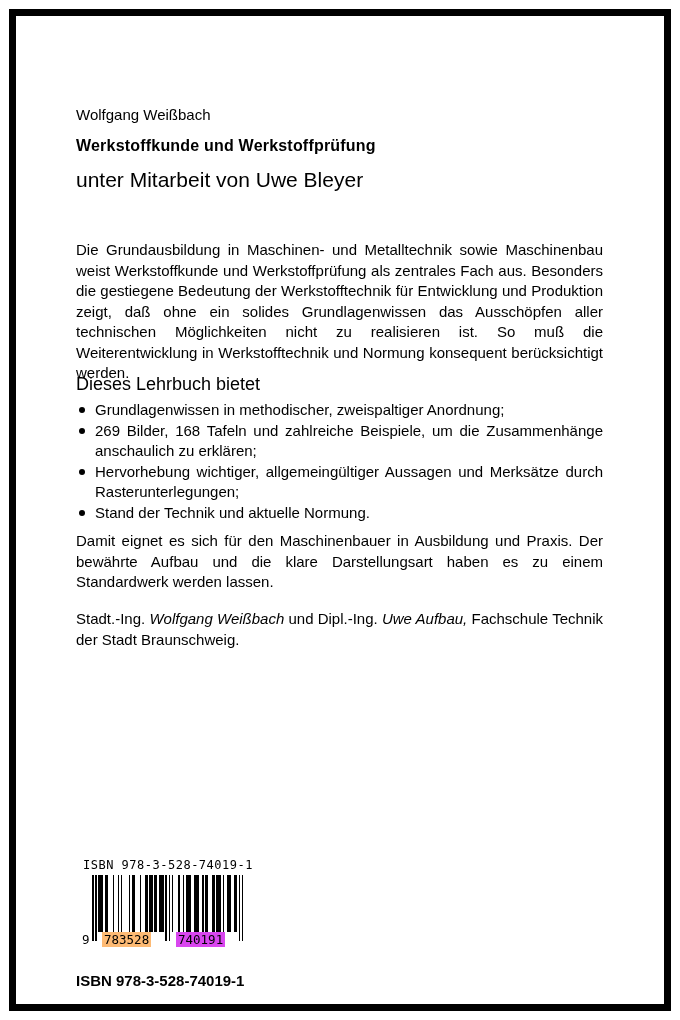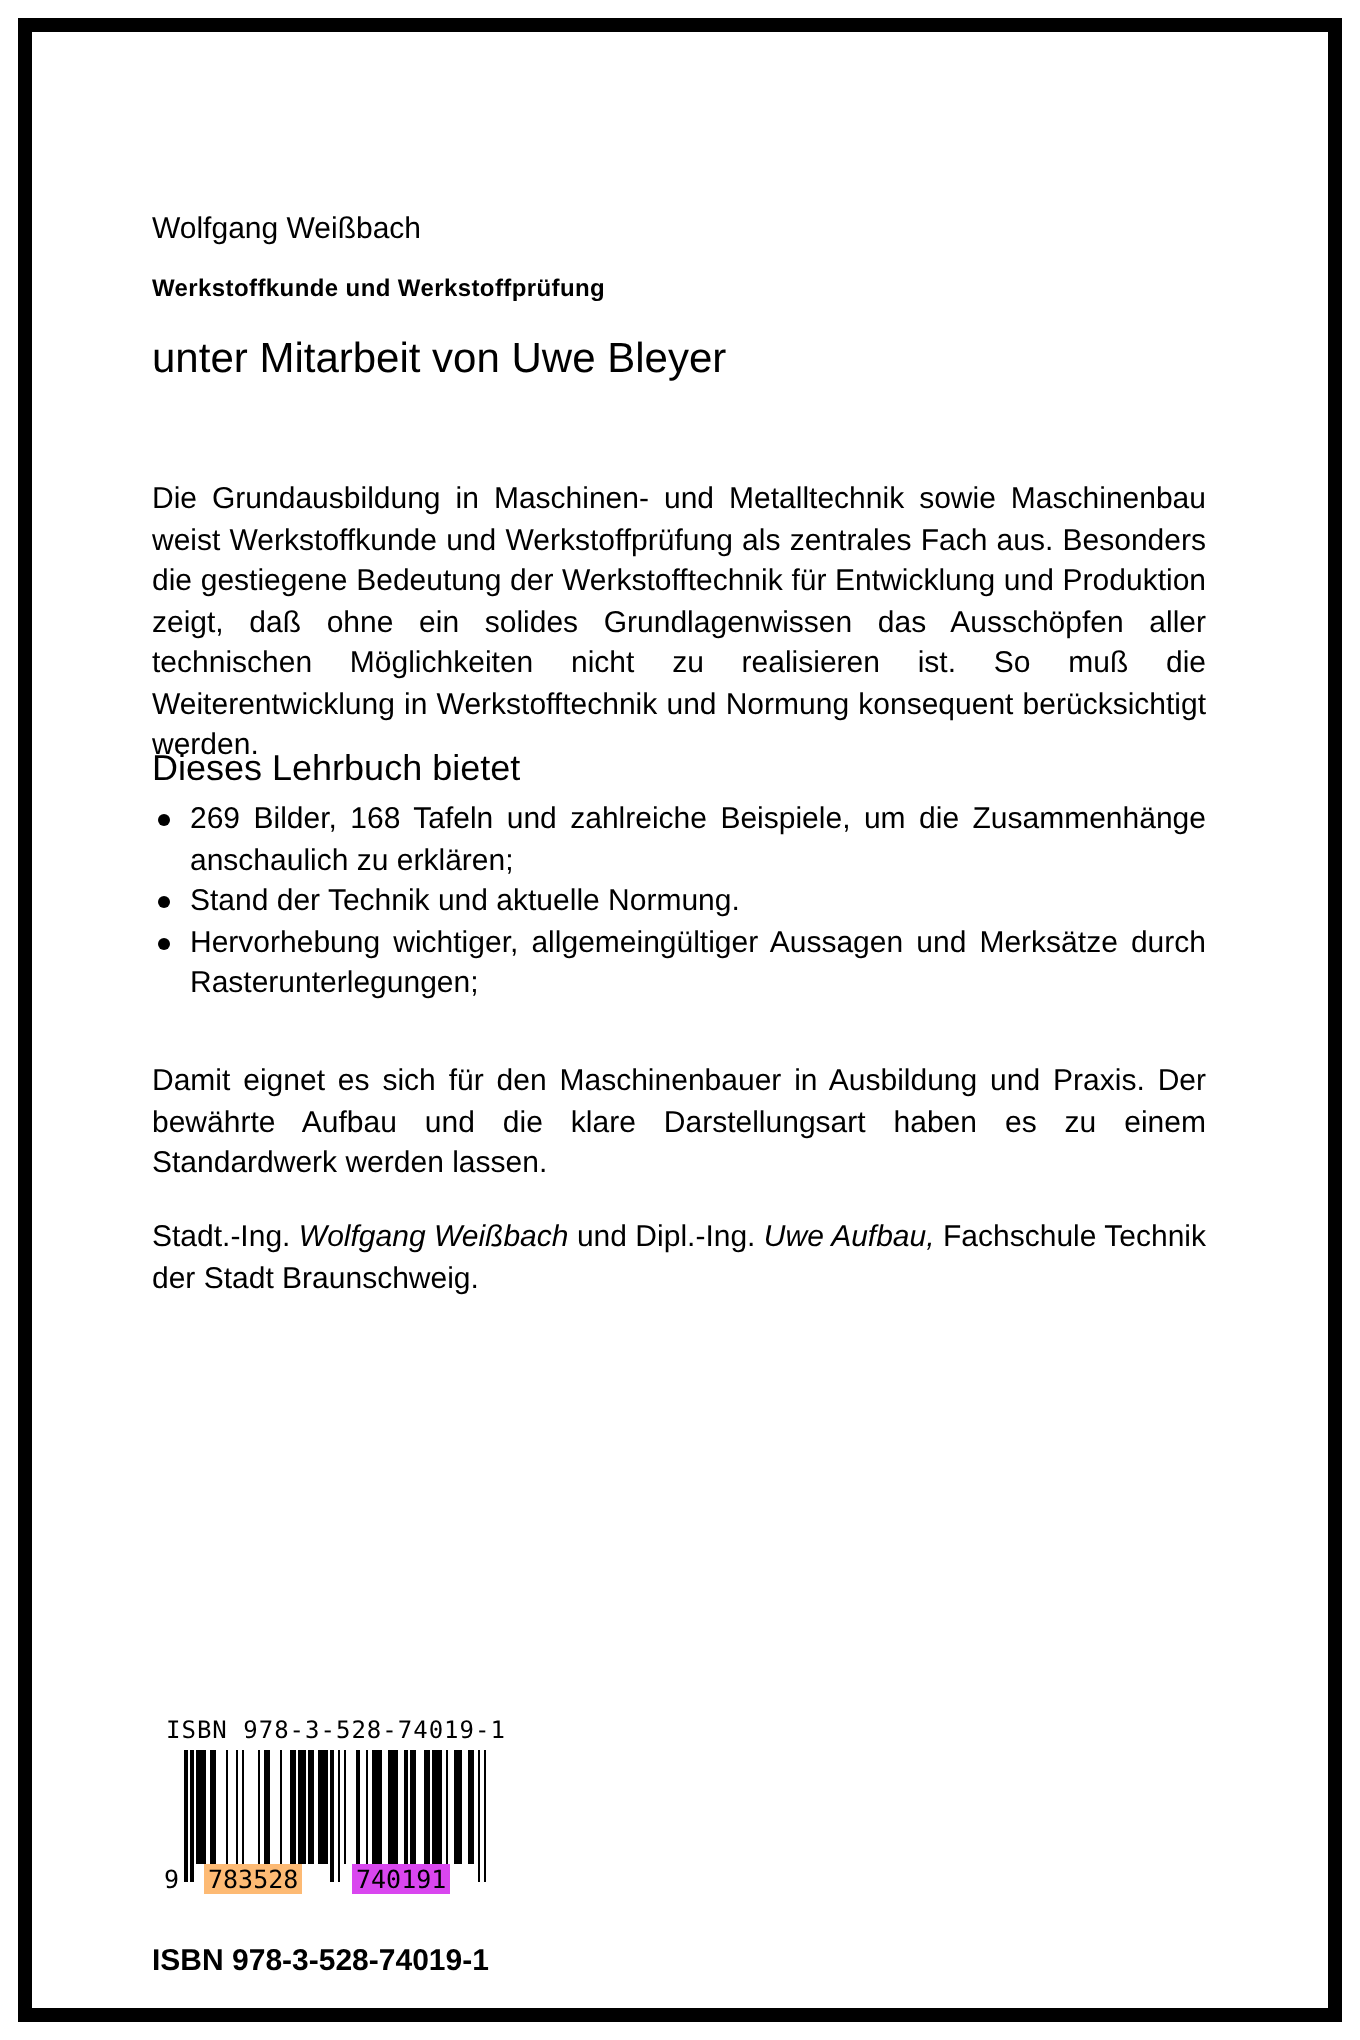--- a/index.html
+++ b/index.html
@@ -9,21 +9,21 @@
     font-family:"Liberation Sans",sans-serif;
     overflow:hidden;
   }
   .frame{
     position:absolute;inset:9px;
     border:7px solid #000;
     pointer-events:none;
   }
   .abs{position:absolute;left:76px;width:527px}
   .author{top:106px;font-size:15px}
-  .title{top:137px;font-size:12px;font-weight:bold;letter-spacing:.2px}
+  .title{top:137px;font-size:16px;font-weight:bold;letter-spacing:.2px}
   .subtitle{top:168px;font-size:21px}
   .body-text{font-size:15px;line-height:20.5px;text-align:justify}
   .intro{top:240px}
   .list-heading{top:374px;font-size:18px}
   .bullets{top:400px}
   .bullet-item{position:relative;padding-left:19px;font-size:15px;line-height:20.5px;text-align:justify}
   .bullet-dot{
     position:absolute;left:3px;top:7px;width:6px;height:6px;
     background:#000;border-radius:50%;
   }
@@ -58,29 +58,33 @@
 <div class="abs title">Werkstoffkunde und Werkstoffprüfung</div>
 <div class="abs subtitle">unter Mitarbeit von Uwe Bleyer</div>
 
 <div class="abs body-text intro">Die Grundausbildung in Maschinen- und Metalltechnik sowie Maschinenbau weist Werkstoffkunde und Werkstoffprüfung als zentrales Fach aus. Besonders die gestiegene Bedeutung der Werkstofftechnik für Entwicklung und Produktion zeigt, daß ohne ein solides Grundlagenwissen das Ausschöpfen aller technischen Möglichkeiten nicht zu realisieren ist. So muß die Weiterentwicklung in Werkstofftechnik und Normung konsequent berücksichtigt werden.</div>
 
 <div class="abs list-heading">Dieses Lehrbuch bietet</div>
 
 <div class="abs bullets">
   <div class="bullet-item">
     <span class="bullet-dot"></span>
+    <span>Grundlagenwissen in methodischer, zweispaltiger Anordnung;</span>
+  </div>
+  <div class="bullet-item">
+    <span class="bullet-dot"></span>
     <span>269 Bilder, 168 Tafeln und zahlreiche Beispiele, um die Zusammenhänge anschaulich zu erklären;</span>
   </div>
   <div class="bullet-item">
     <span class="bullet-dot"></span>
-    <span>Stand der Technik und aktuelle Normung.</span>
+    <span>Hervorhebung wichtiger, allgemeingültiger Aussagen und Merksätze durch Rasterunterlegungen;</span>
   </div>
   <div class="bullet-item">
     <span class="bullet-dot"></span>
-    <span>Hervorhebung wichtiger, allgemeingültiger Aussagen und Merksätze durch Rasterunterlegungen;</span>
+    <span>Stand der Technik und aktuelle Normung.</span>
   </div>
 </div>
 
 <div class="abs body-text closing">Damit eignet es sich für den Maschinenbauer in Ausbildung und Praxis. Der bewährte Aufbau und die klare Darstellungsart haben es zu einem Standardwerk werden lassen.</div>
 
 <div class="abs body-text authors-line">
   <span>Stadt.-Ing. </span><span class="it">Wolfgang Weißbach</span><span> und Dipl.-Ing. </span><span class="it">Uwe Aufbau,</span><span> Fachschule Technik der Stadt Braunschweig.</span>
 </div>
 
 <div class="barcode-box">

